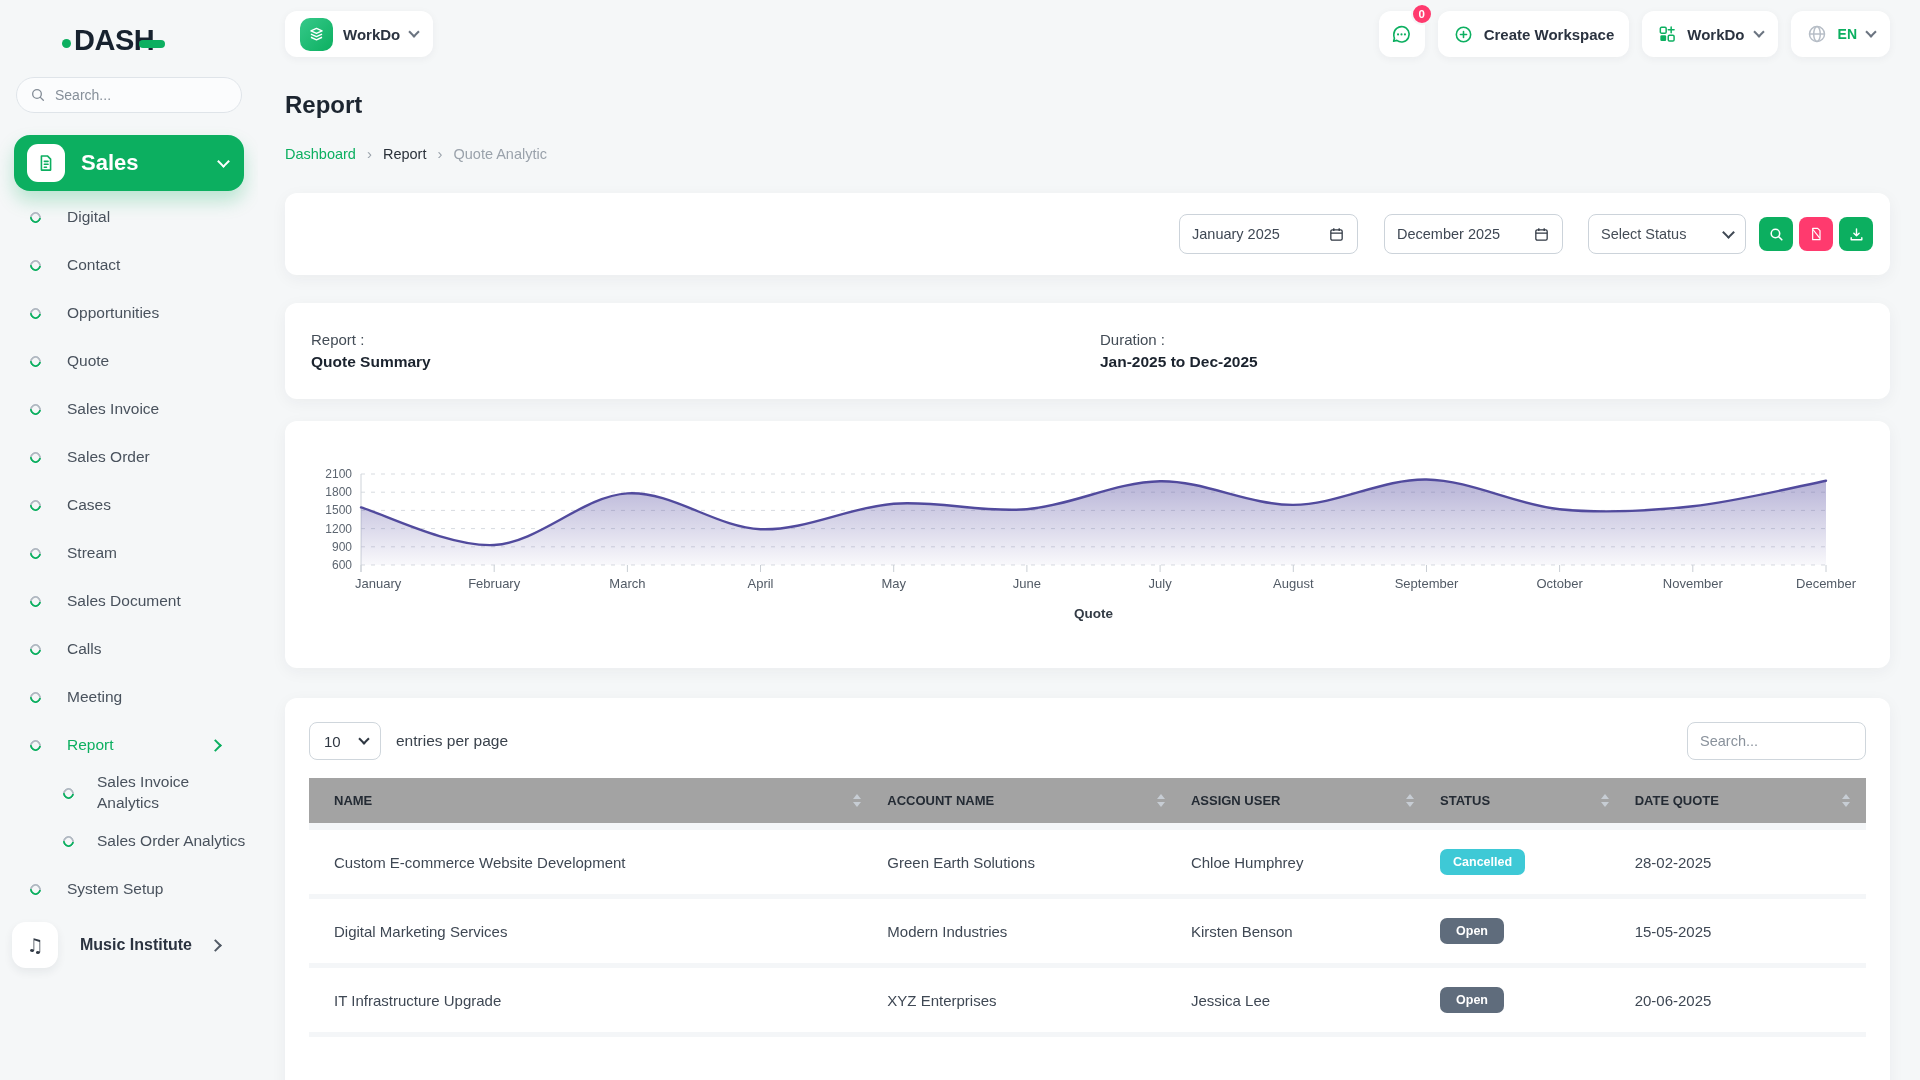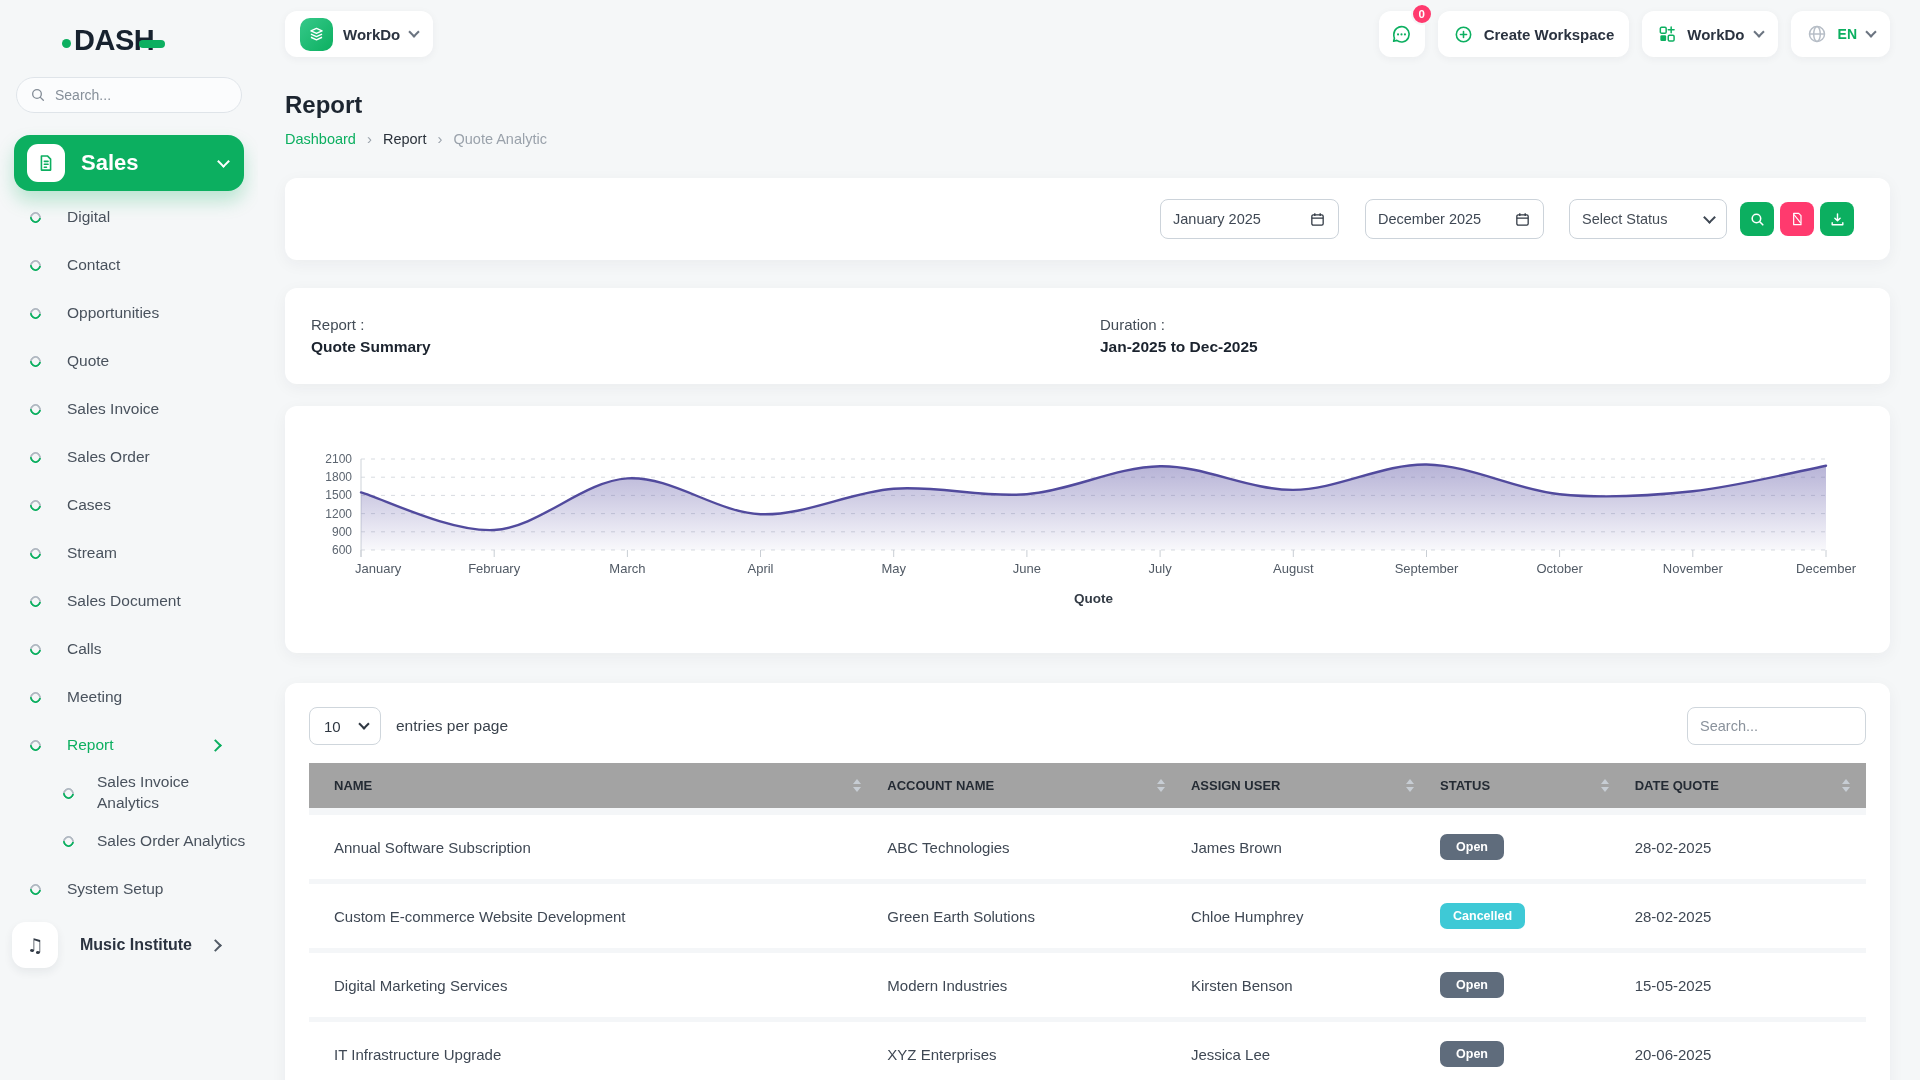--- a/index.html
+++ b/index.html
@@ -52,29 +52,29 @@
   .pill .chev{color:#6b7480;width:8px;height:8px}
   .top-right{margin-left:auto;display:flex;align-items:center;gap:13px}
   .chat-btn{position:relative;width:46px;height:46px;background:#fff;border-radius:12px;display:grid;place-items:center;
     box-shadow:0 2px 8px rgba(30,40,60,.05);cursor:pointer}
   .badge{position:absolute;top:-8px;right:-8px;min-width:22px;height:22px;padding:0 4px;border-radius:11px;background:#ff3a6e;
     color:#fff;font-size:11.5px;font-weight:700;display:grid;place-items:center;border:2.5px solid #f5f7f8}
   .lang-code{font-size:14px;font-weight:700;color:#0caf60}
 
   
   .page-title{margin-top:33px;font-size:24px;font-weight:700;color:#1c2530}
-  .breadcrumb{margin-top:11px;display:flex;align-items:center;gap:11px;font-size:14.5px}
+  .breadcrumb{margin-top:26px;display:flex;align-items:center;gap:11px;font-size:14.5px}
   .bc-link{color:#0caf60;cursor:pointer}
   .bc-sep{color:#9aa2ab;font-size:15px}
   .bc-current{color:#2a313a;cursor:pointer}
   .bc-muted{color:#9aa2ab}
 
   
   .card{background:#fff;border-radius:12px;box-shadow:0 4px 16px rgba(35,45,65,.05)}
-  .filter-card{margin-top:31px;height:82px;display:flex;align-items:center;justify-content:flex-end;padding:0 36px}
+  .filter-card{margin-top:31px;height:82px;display:flex;align-items:center;justify-content:flex-end;padding:0 17px}
   .finput{height:40px;border:1.5px solid #ccd3da;border-radius:8px;display:flex;align-items:center;
     justify-content:space-between;padding:0 12px;background:#fff;font-size:14.5px;color:#3f4854;cursor:pointer}
   .finput.date{width:179px}
   .finput.select{width:158px;color:#454d57}
   .finput .chev{color:#3f4854}
   .gap26{width:26px}.gap25{width:25px}.gap13{width:13px}.gap6{width:6px}
   .icon-btn{width:34px;height:34px;border-radius:8px;border:none;display:grid;place-items:center;cursor:pointer}
   .btn-green{background:#0caf60}.btn-pink{background:#ff3a6e}
 
   .summary-card{margin-top:28px;height:96px;display:flex;align-items:center;padding:0 26px}
@@ -443,27 +443,20 @@
                 <span class="sort">
                   <i class="up"></i>
                   <i class="down"></i>
                 </span>
               </div>
             </th>
           </tr>
         </thead>
       <tbody id="tbody">
           <tr>
-            <td>Annual Software Subscription</td>
-            <td>ABC Technologies</td>
-            <td>James Brown</td>
-            <td><span class="status-badge" style="background-color: rgb(95, 108, 124);">Open</span></td>
-            <td>28-02-2025</td>
-          </tr>
-          <tr>
             <td>Custom E-commerce Website Development</td>
             <td>Green Earth Solutions</td>
             <td>Chloe Humphrey</td>
             <td><span class="status-badge" style="background-color: rgb(62, 201, 214);">Cancelled</span></td>
             <td>28-02-2025</td>
           </tr>
           <tr>
             <td>Digital Marketing Services</td>
             <td>Modern Industries</td>
             <td>Kirsten Benson</td>

